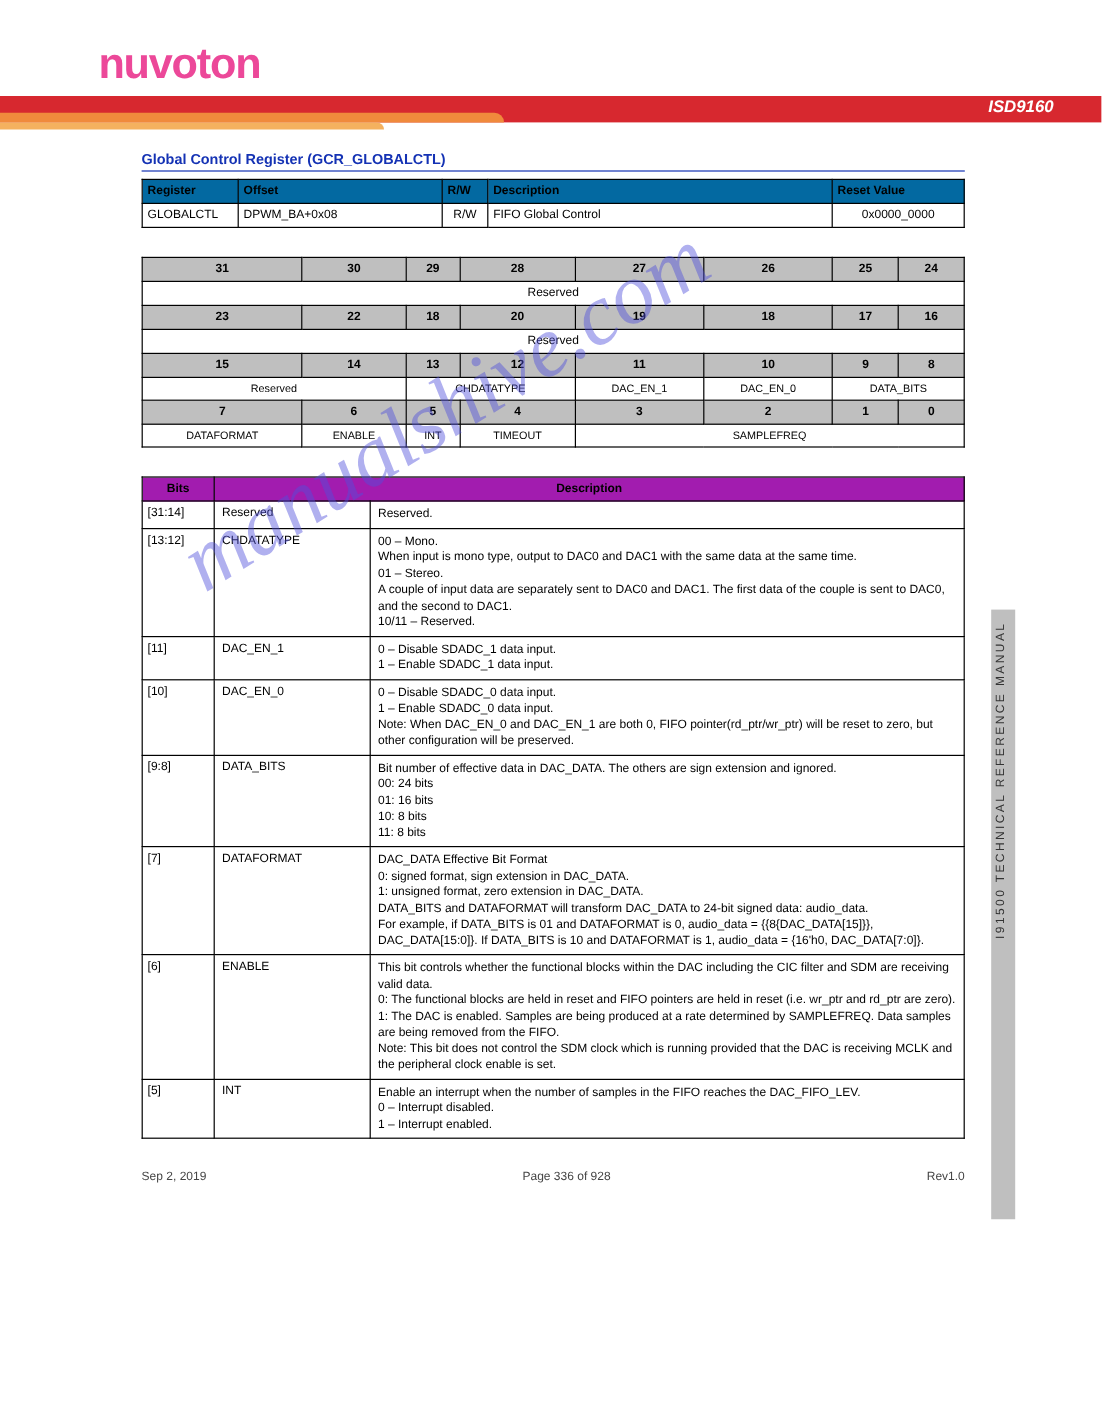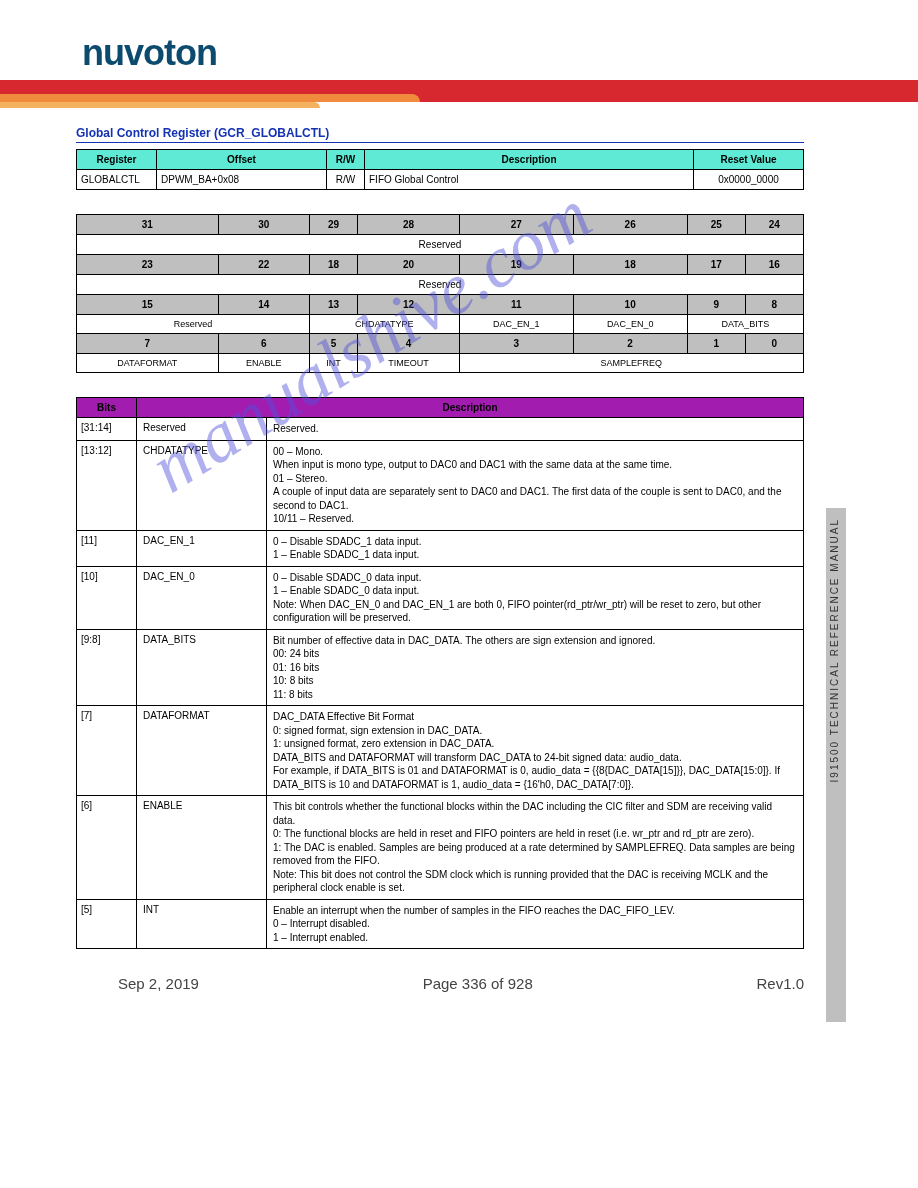--- a/index.html
+++ b/index.html
@@ -11,46 +11,46 @@
     background: #fff;
     width: 918px;
     position: relative;
   }
   .page { position: relative; }
   
   .logo {
     font-family: Arial, sans-serif;
     font-weight: 900;
     font-size: 36px;
-    color: #0c4a6e;
+    color: #ec4899;
     letter-spacing: -1px;
     padding: 32px 0 6px 82px;
     text-transform: lowercase;
   }
   .banner { position: relative; height: 36px; width: 100%; }
   .banner .b1 { position: absolute; left: 0; right: 0; top: 0;  height: 22px; background: #d7282f; border-radius: 0 0 0 0; }
   .banner .b2 { position: absolute; left: 0; top: 14px; width: 420px; height: 8px; background: #f08a3c; border-radius: 0 60px 0 0; }
   .banner .b3 { position: absolute; left: 0; top: 22px; width: 320px; height: 6px; background: #f4b15f; border-radius: 0 60px 0 0; }
   .chip-title {
-    position: absolute; right: 40px; top: 20px;
-    color: #fff; font-size: 14px; font-weight: bold; 
-  }
-  .content { padding: 10px 114px 0 76px; }
+    position: absolute; right: 40px; top: 0;
+    color: #fff; font-size: 14px; font-weight: bold; font-style: italic;
+  }
+  .content { padding: 10px 114px 0 118px; }
   .reg-title {
     color: #1432b4;
     font-weight: bold;
     border-bottom: 1.5px solid #1432b4;
     padding-bottom: 2px;
     margin-bottom: 6px;
     font-size: 12px;
   }
 
   table { border-collapse: collapse; width: 100%; }
   td, th { border: 1px solid #000; padding: 4px 4px; vertical-align: top; font-size: 10px; }
-  .hd { background: #5eead4; font-weight: bold; text-align: center; }
+  .hd { background: #0369a1; font-weight: bold; }
   .hd2 { background: #bfbfbf; font-weight: bold; text-align: center; }
   .tc { text-align: center; }
   .small { font-size: 9px; }
 
   .bits-table td, .bits-table th { height: 16px; }
 
   .desc-hd { background: #a21caf; font-weight: bold; text-align: center; }
   .desc-table td { font-size: 10px; }
   .desc-table td.bits { width: 60px; }
   .desc-table td.name { text-align: left; width: 130px; padding-left: 6px; }
@@ -63,21 +63,21 @@
     background: #bfbfbf;
   }
   .sidebar .vt {
     writing-mode: vertical-rl; transform: rotate(180deg);
     font-size: 10px; letter-spacing: 2px; color: #333;
     padding: 10px 3px;
   }
 
   .footer {
     padding: 26px 114px 30px 118px;
-    display: flex; justify-content: space-between; font-size: 15px; color: #444;
+    display: flex; justify-content: space-between; font-size: 10px; color: #444;
   }
 
   
   .watermark {
     position: absolute;
     left: 120px; top: 300px;
     font-size: 72px;
     font-style: italic;
     color: rgba(80,80,220,0.45);
     transform: rotate(-32deg);

